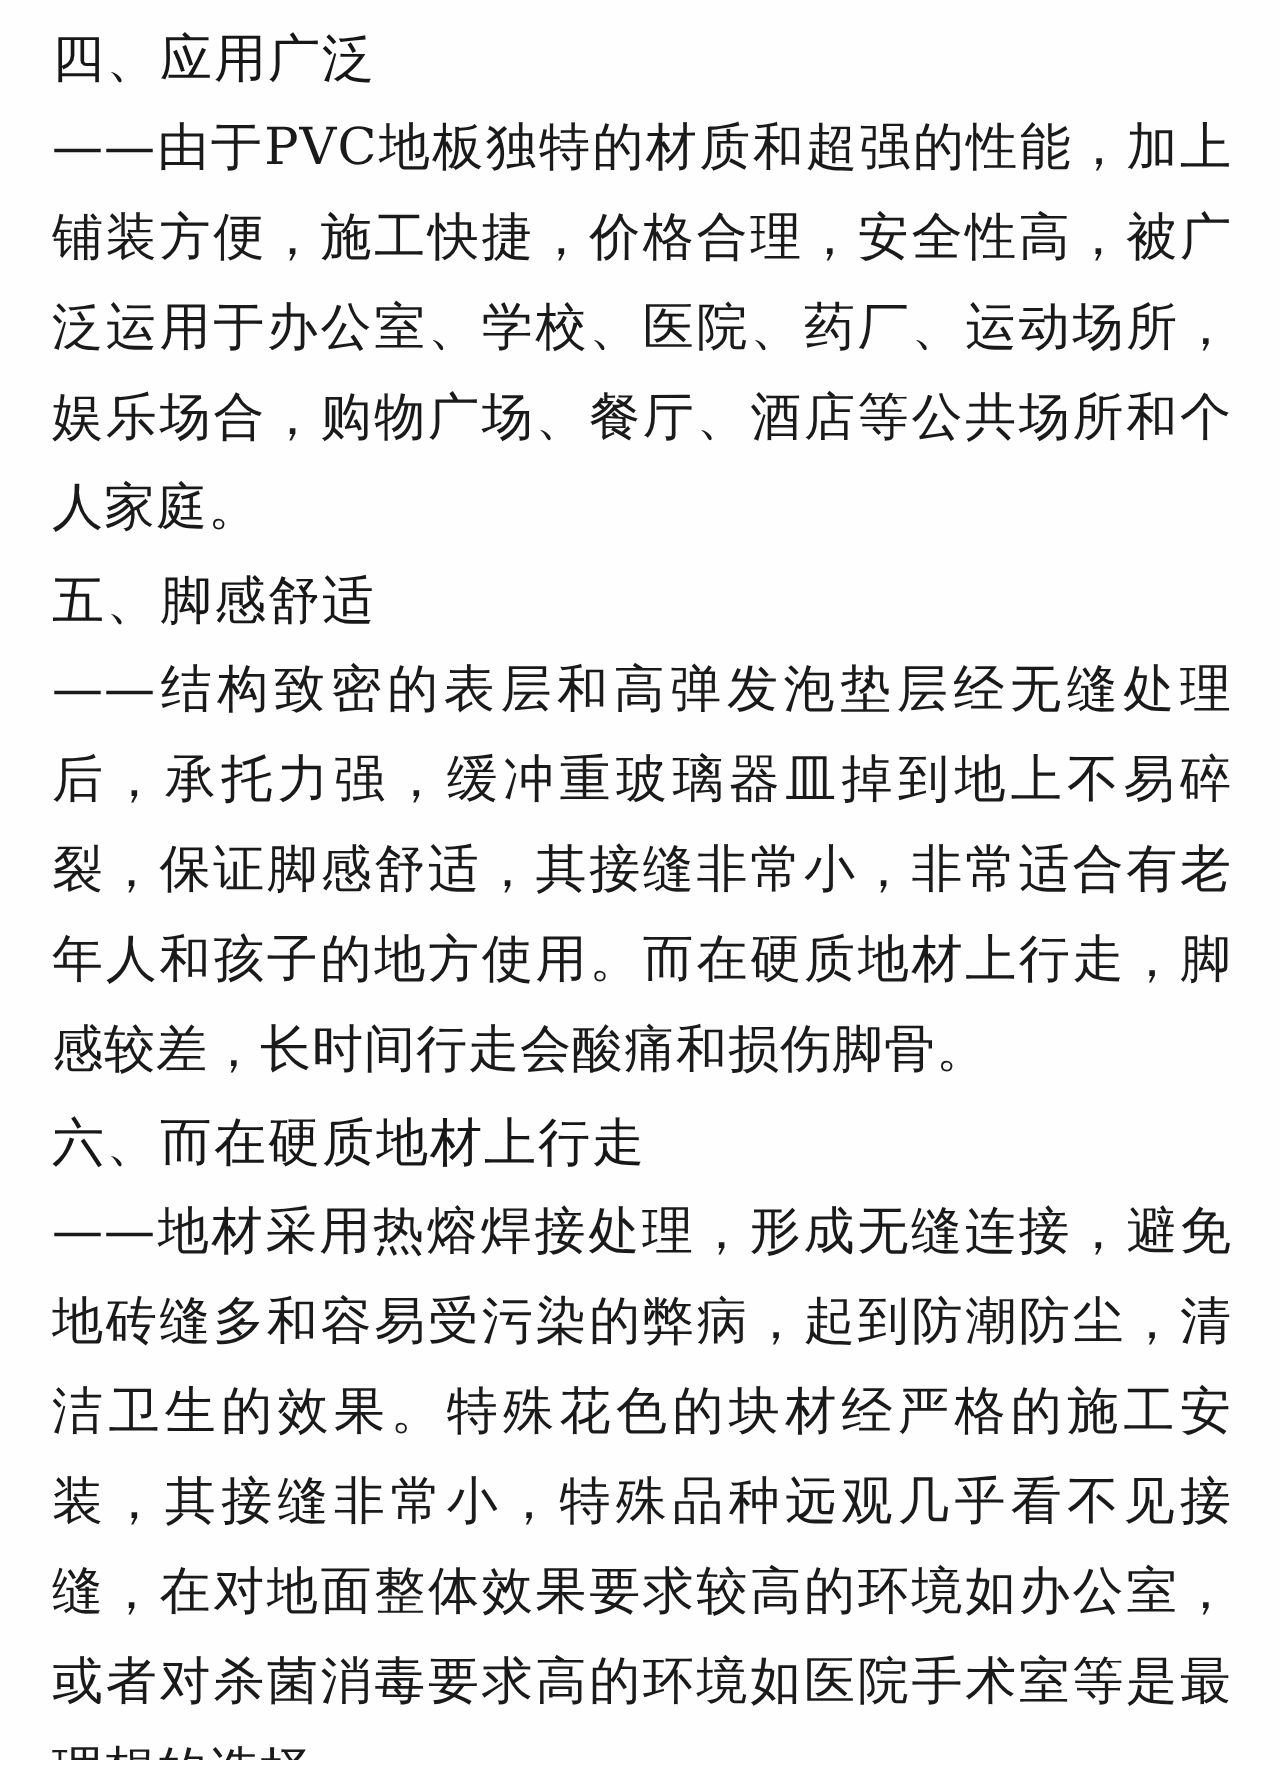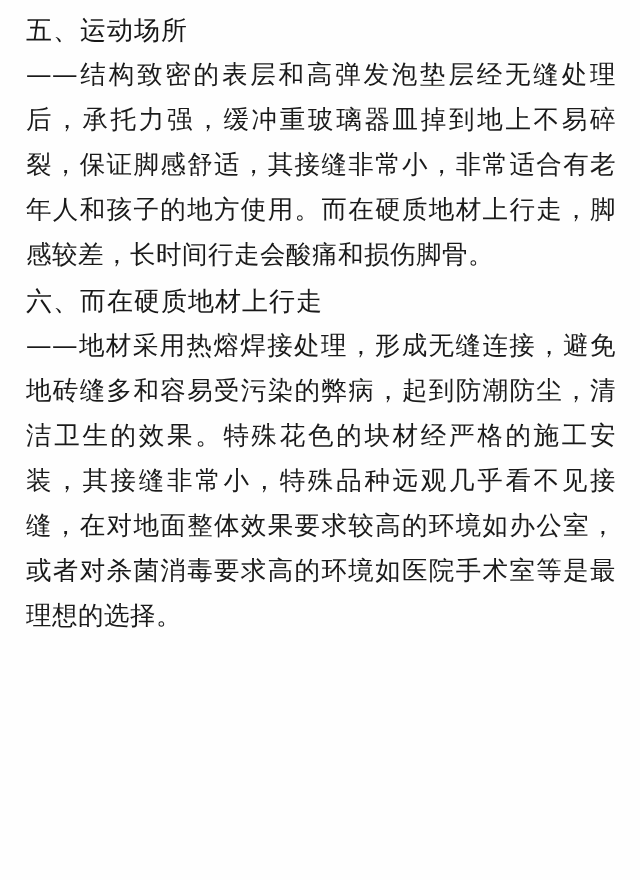--- a/index.html
+++ b/index.html
@@ -52,23 +52,27 @@
     bottom: 0;
     height: 3px;
     background: #ffffff;
   }
 </style>
 </head>
 <body>
 
 <div class="page">
 
+  <div class="section">
+    <h2 class="heading">四、应用广泛</h2>
+    <p class="body-text">——由于PVC地板独特的材质和超强的性能，加上铺装方便，施工快捷，价格合理，安全性高，被广泛运用于办公室、学校、医院、药厂、运动场所，娱乐场合，购物广场、餐厅、酒店等公共场所和个人家庭。</p>
+  </div>
 
   <div class="section">
-    <h2 class="heading">五、运动场所</h2>
+    <h2 class="heading">五、脚感舒适</h2>
     <p class="body-text">——结构致密的表层和高弹发泡垫层经无缝处理后，承托力强，缓冲重玻璃器皿掉到地上不易碎裂，保证脚感舒适，其接缝非常小，非常适合有老年人和孩子的地方使用。而在硬质地材上行走，脚感较差，长时间行走会酸痛和损伤脚骨。</p>
   </div>
 
   <div class="section">
     <h2 class="heading">六、而在硬质地材上行走</h2>
     <p class="body-text">——地材采用热熔焊接处理，形成无缝连接，避免地砖缝多和容易受污染的弊病，起到防潮防尘，清洁卫生的效果。特殊花色的块材经严格的施工安装，其接缝非常小，特殊品种远观几乎看不见接缝，在对地面整体效果要求较高的环境如办公室，或者对杀菌消毒要求高的环境如医院手术室等是最理想的选择。</p>
   </div>
 
 </div>
 

